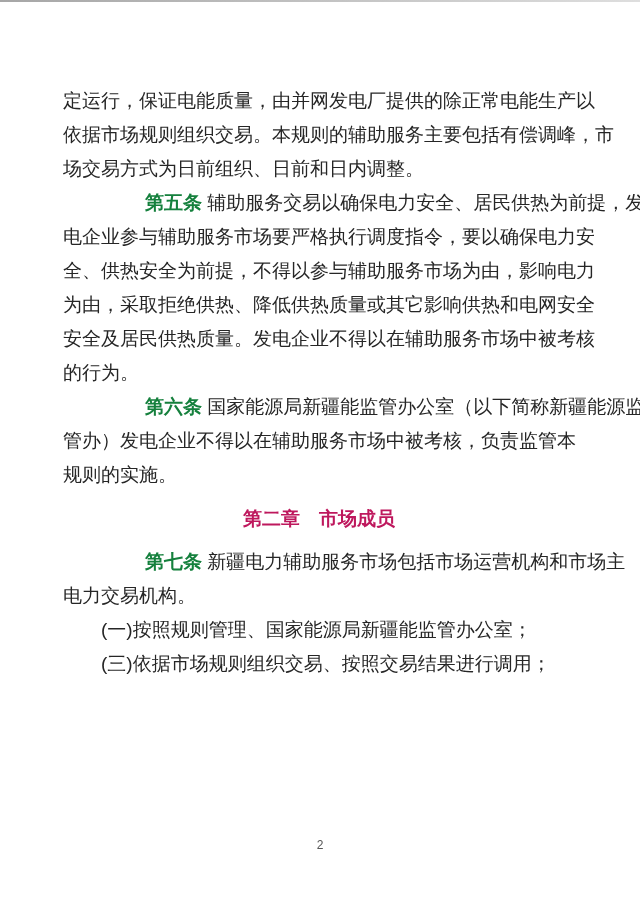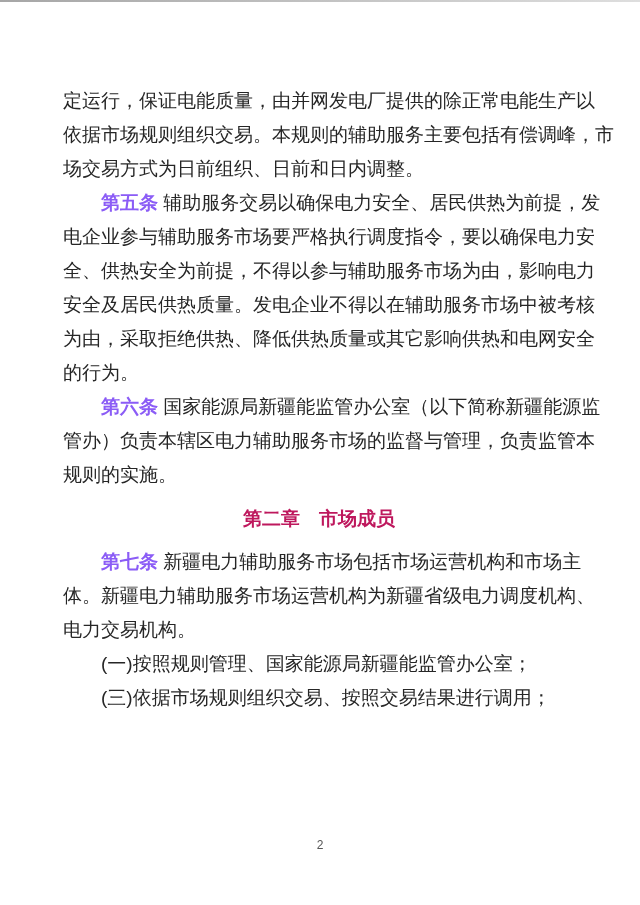--- a/index.html
+++ b/index.html
@@ -31,21 +31,21 @@
   }
   .line {
     line-height: 34px;
     white-space: nowrap;
   }
   .j {
     text-align: justify;
     text-align-last: justify;
   }
   .indent { padding-left: 38px; }
-  .label { font-weight: bold; color: #8b5cf6; }
+  .label { font-weight: bold; color: #15803d; margin-left: 44px; }
   .chapter {
     font-weight: bold;
     color: #be185d;
     text-align: center;
     line-height: 34px;
     margin: 10px 0 9px 0;
   }
   .page-number {
     position: absolute;
     left: 0;
@@ -64,32 +64,31 @@
   <div class="content">
       <div class="">
         <div class="line j">定运行，保证电能质量，由并网发电厂提供的除正常电能生产以</div>
         <div class="line j">依据市场规则组织交易。本规则的辅助服务主要包括有偿调峰，市</div>
         <div class="line">场交易方式为日前组织、日前和日内调整。</div>
       </div>
       <div class="">
         <div class="line j indent"><span class="label">第五条</span> 辅助服务交易以确保电力安全、居民供热为前提，发</div>
         <div class="line j">电企业参与辅助服务市场要严格执行调度指令，要以确保电力安</div>
         <div class="line j">全、供热安全为前提，不得以参与辅助服务市场为由，影响电力</div>
+        <div class="line j">为由，采取拒绝供热、降低供热质量或其它影响供热和电网安全</div>
         <div class="line j">安全及居民供热质量。发电企业不得以在辅助服务市场中被考核</div>
-        <div class="line j">为由，采取拒绝供热、降低供热质量或其它影响供热和电网安全</div>
         <div class="line">的行为。</div>
       </div>
       <div class="">
         <div class="line j indent"><span class="label">第六条</span> 国家能源局新疆能监管办公室（以下简称新疆能源监</div>
-        <div class="line j">管办）负责本辖区电力辅助服务市场的监督与管理，负责监管本</div>
+        <div class="line j">管办）发电企业不得以在辅助服务市场中被考核，负责监管本</div>
         <div class="line">规则的实施。</div>
       </div>
       <div class="chapter">第二章　市场成员</div>
       <div class="">
         <div class="line j indent"><span class="label">第七条</span> 新疆电力辅助服务市场包括市场运营机构和市场主</div>
-        <div class="line j">体。新疆电力辅助服务市场运营机构为新疆省级电力调度机构、</div>
         <div class="line">电力交易机构。</div>
       </div>
       <div class="line indent">(一)按照规则管理、国家能源局新疆能监管办公室；</div>
       <div class="line indent">(三)依据市场规则组织交易、按照交易结果进行调用；</div>
     </div>
   <div class="page-number">2</div>
 </div>
 
 </body></html>

